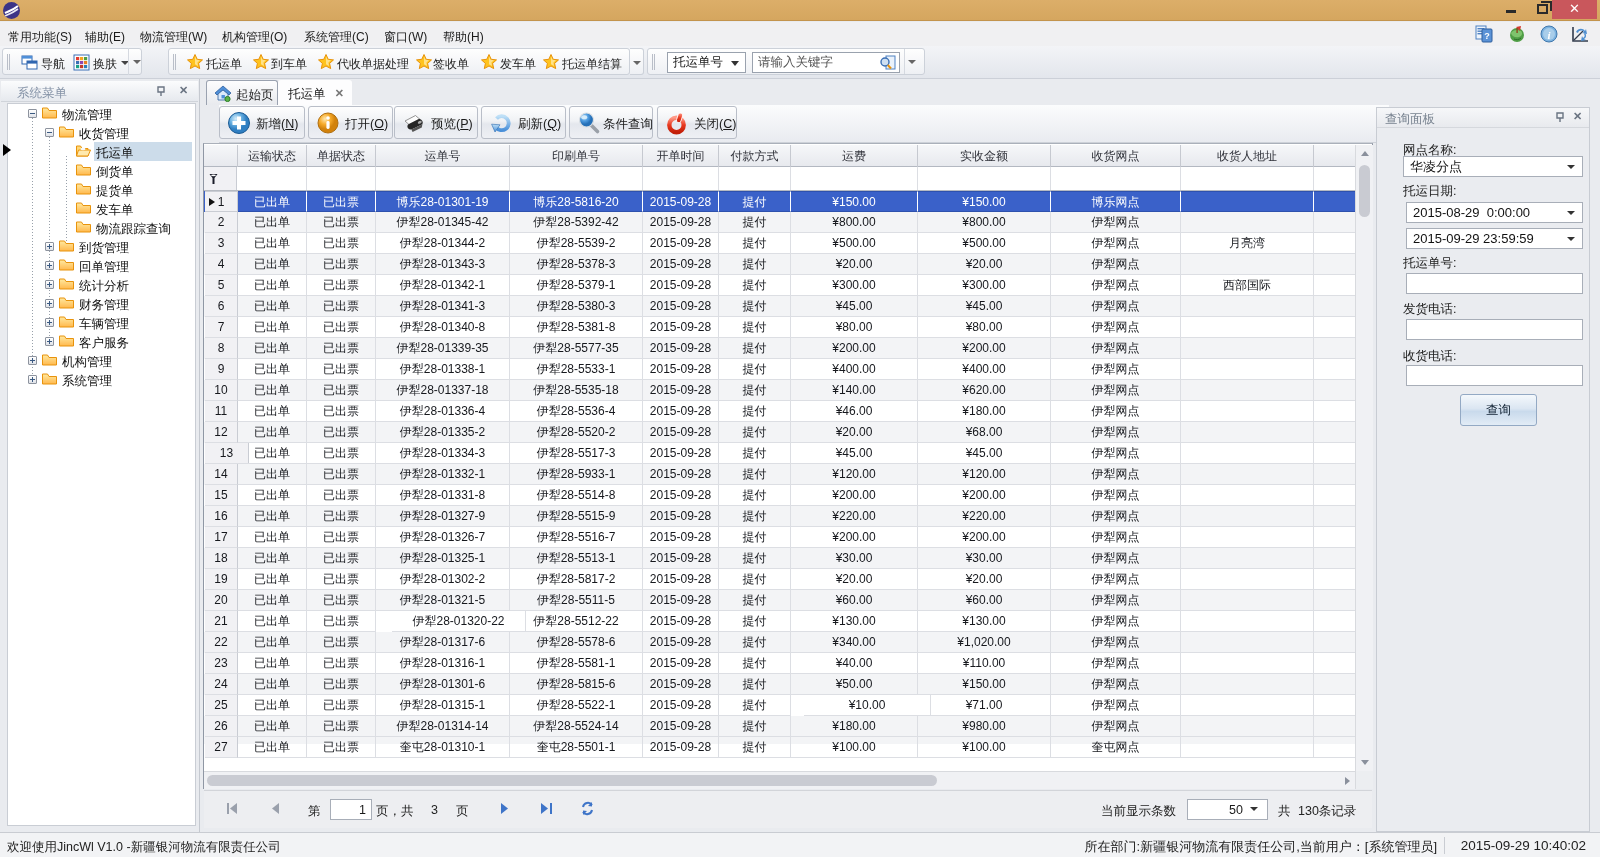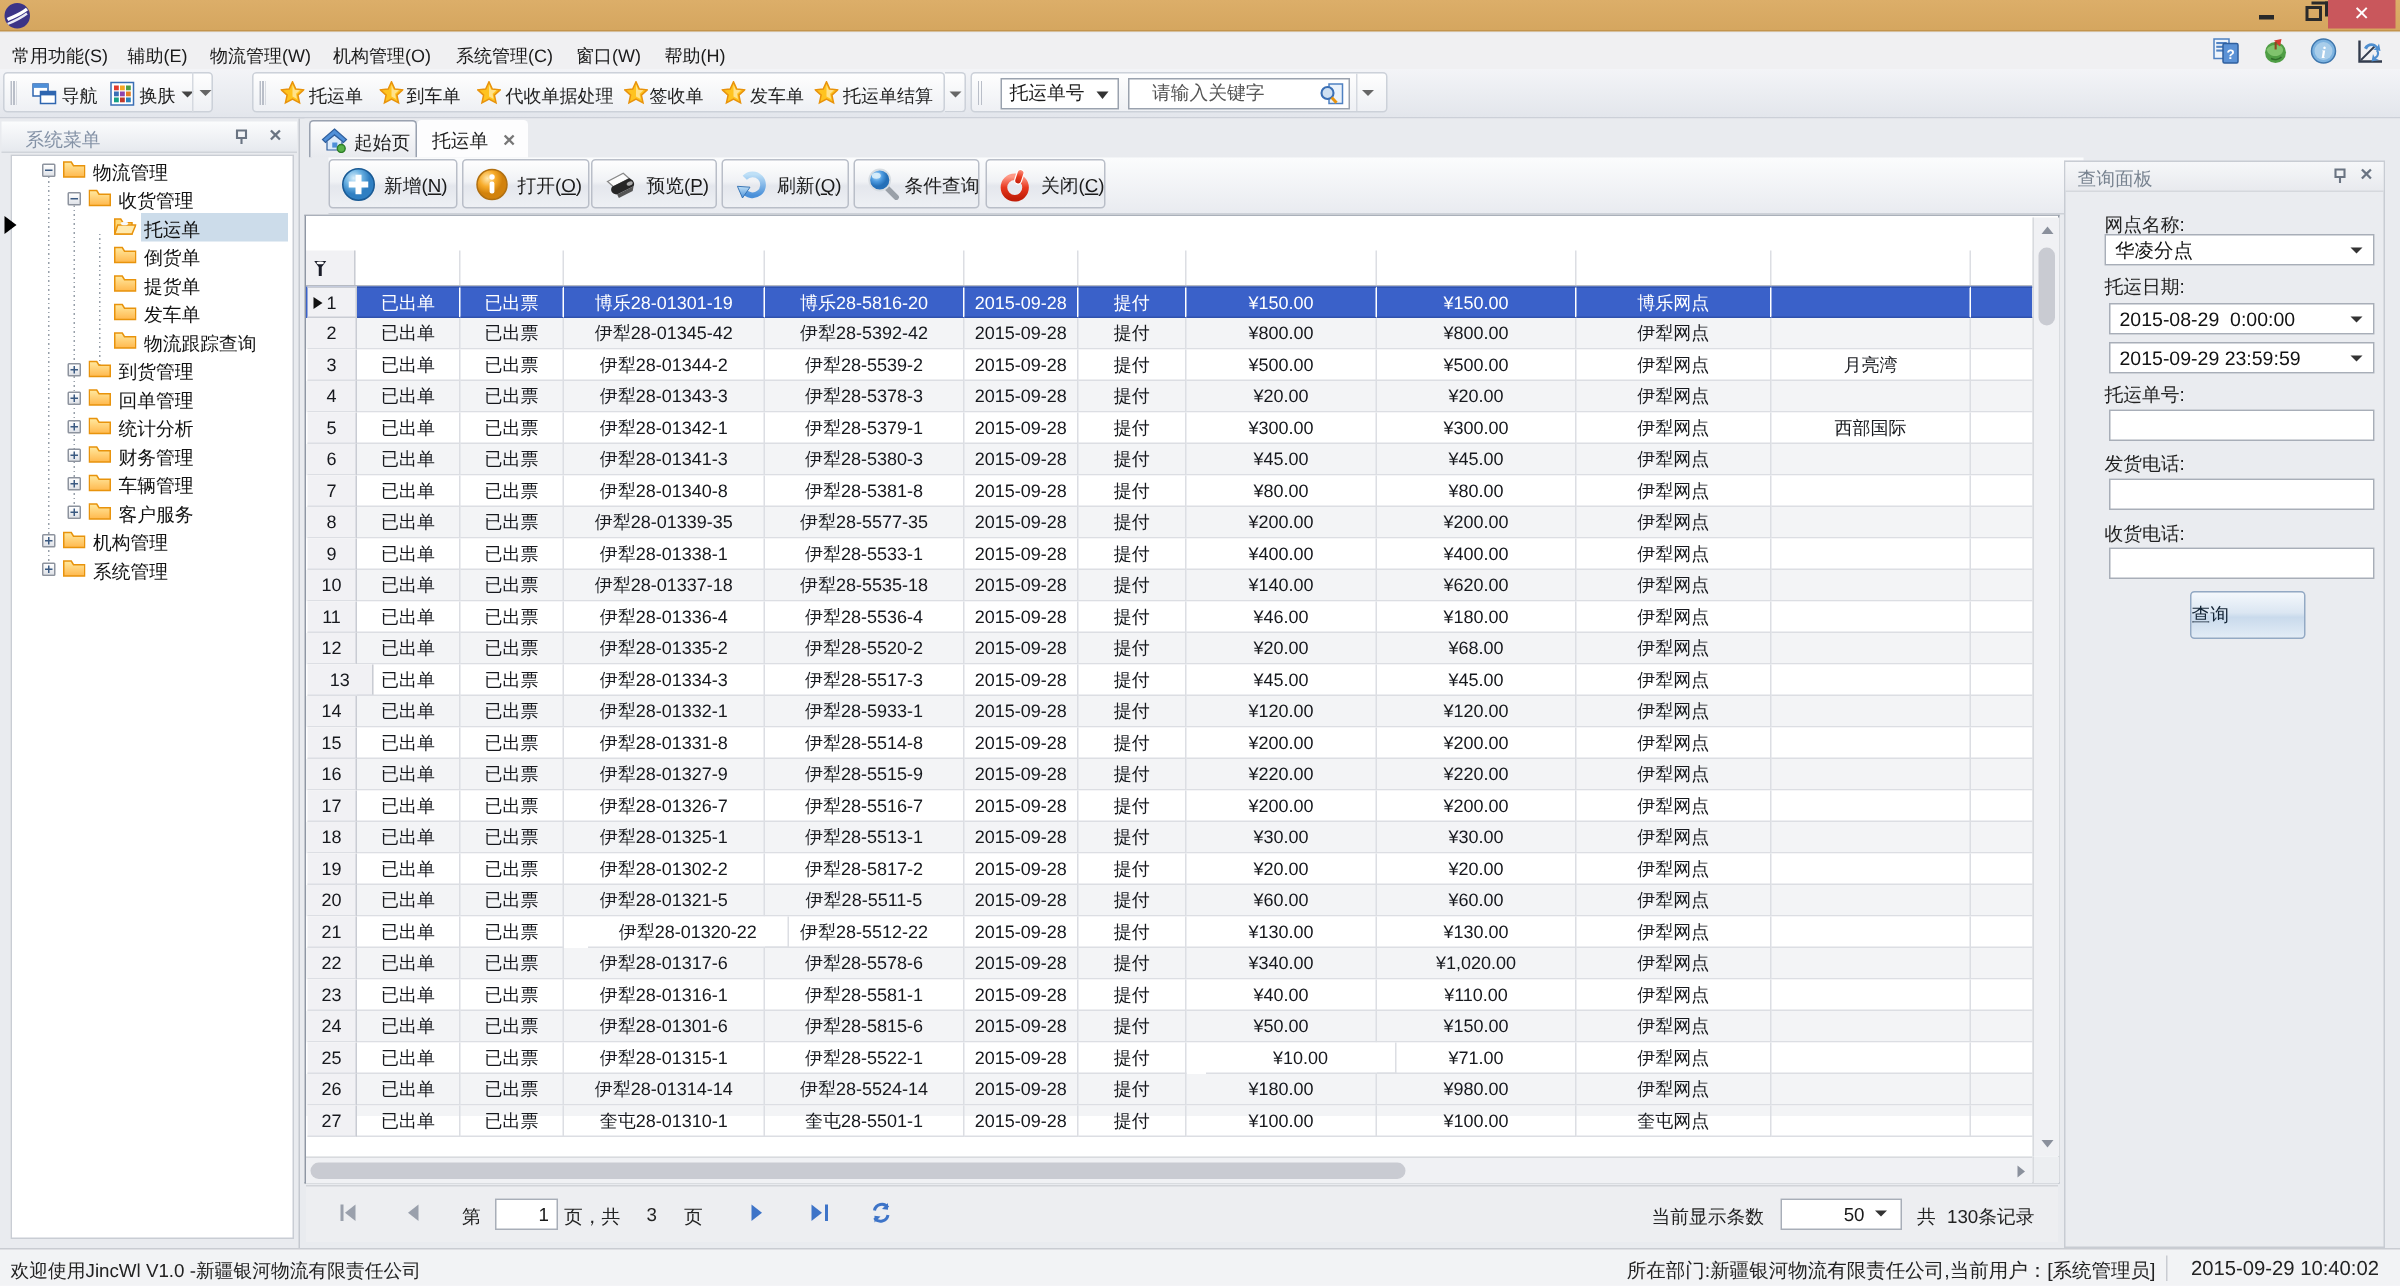--- a/index.html
+++ b/index.html
@@ -74,21 +74,21 @@
 #pager{position:absolute;left:0;top:646px;width:1168px;height:38px;background:#edeef1;border-top:1px solid #d2d4d9}
 #pager .pt{position:absolute;top:12px;font-size:12.5px;color:#222}
 .pgbox{position:absolute;left:126px;top:8px;width:42px;height:21px;background:#fff;border:1px solid #a8aeb8;font-size:12.5px;line-height:20px;text-align:right;padding-right:5px}
 
 #qpanel{position:absolute;left:1376px;top:107px;width:214px;height:725px;background:#eaecf0;border:1px solid #c8ccd3}
 #qp-head{position:absolute;left:0;top:0;width:212px;height:20px;background:linear-gradient(#f6f7f9,#e8eaee);border-bottom:1px solid #d5d8dd}
 #qp-head .t{position:absolute;left:8px;top:3px;color:#77828f;font-size:12.5px}
 .qlabel{position:absolute;left:26px;font-size:12.5px;color:#222}
 .qinput{position:absolute;left:29px;width:177px;height:21px;background:#fff;border:1px solid #a8aeb8;font-size:13px;line-height:19px;padding-left:6px;color:#111}
 .qarr{position:absolute;right:7px;top:8px;width:0;height:0;border-left:4px solid transparent;border-right:4px solid transparent;border-top:4px solid #333}
-#qbtn{position:absolute;left:83px;top:286px;width:77px;height:32px;background:linear-gradient(#f4f8fc,#dbe6f2 45%,#c9daec 55%,#e2ecf6);border:1px solid #93a9c4;border-radius:3px;text-align:left;line-height:30px;font-size:12.5px;color:#123}
+#qbtn{position:absolute;left:83px;top:286px;width:77px;height:32px;background:linear-gradient(#f4f8fc,#dbe6f2 45%,#c9daec 55%,#e2ecf6);border:1px solid #93a9c4;border-radius:3px;text-align:center;line-height:30px;font-size:12.5px;color:#123}
 
 #statusbar{position:absolute;left:0;top:832px;width:1600px;height:25px;background:#f2f3f5;border-top:1px solid #c9ccd2}
 #statusbar .lt{position:absolute;left:7px;top:6px;font-size:12.5px;color:#222}
 #statusbar .rt{position:absolute;right:163px;top:5px;font-size:13px;color:#222}
 #statusbar .tm{position:absolute;right:14px;top:5px;font-size:13.5px;color:#222}
 </style>
 </head>
 <body>
 
 <div id="titlebar">
@@ -204,21 +204,21 @@
   <div style="position:absolute;left:630px;top:2px;width:14px;height:27px;background:linear-gradient(#fefefe,#eef0f4);border:1px solid #ccd1d9;border-left:none;border-radius:0 3px 3px 0">
       <div class="dropArr" style="left:3px;top:12px;border-top-color:#666"></div>
     </div>
   <div class="tgroup" style="left:647px;width:278px">
     <div class="grip" style="left:4px"></div>
     <div class="combo" style="left:19px;top:3px;width:79px;height:21px;line-height:19px">
         <span style="position:absolute;left:5px;font-size:12.5px">托运单号</span>
         <div class="dropArr" style="right:6px;top:8px;border-top-width:5px;border-top-color:#333;position:absolute"></div>
       </div>
     <div class="combo" style="left:104px;top:3px;width:148px;height:21px;line-height:19px">
-        <span style="position:absolute;left:15px;font-size:12.5px;color:#555">请输入关键字</span>
+        <span style="position:absolute;left:5px;font-size:12.5px;color:#555">请输入关键字</span>
       <svg style="position:absolute;right:3px;top:2px" width="17" height="16" viewBox="0 0 17 16">
           <rect x="7" y="1" width="9" height="13" fill="#eaf2fb" stroke="#4f81c2"></rect>
           <circle cx="6" cy="7" r="4" fill="#cfe0f2" stroke="#3a6fb5" stroke-width="1.4"></circle>
           <path d="M8.8 10 L12 13.5" stroke="#e8930c" stroke-width="2"></path>
         </svg>
     </div>
     <div style="position:absolute;left:256px;top:0;width:14px;height:25px;border-left:1px solid #d5d9e0">
         <div class="dropArr" style="left:3px;top:11px;border-top-color:#666;position:absolute"></div>
       </div>
   </div>
@@ -388,20 +388,34 @@
           </linearGradient>
         </defs>
         <circle cx="11.5" cy="14" r="7.2" fill="none" stroke="url(#gb6)" stroke-width="4.4"></circle>
         <rect x="12.2" y="1.8" width="4.6" height="10" rx="2.3" fill="url(#gb6)" stroke="#fff" stroke-width="0.8" transform="rotate(18 14.5 7)"></rect>
       </svg>
     <span class="t">关闭(<u>C</u>)</span>
   </div>
 </div>
 
 <div id="grid">
+  <div id="ghead">
+    <div class="c" style="left:1px;width:33px"></div>
+      <div class="c" style="left:34px;width:69px">运输状态</div>
+      <div class="c" style="left:103px;width:69px">单据状态</div>
+      <div class="c" style="left:172px;width:134px">运单号</div>
+      <div class="c" style="left:306px;width:133px">印刷单号</div>
+      <div class="c" style="left:439px;width:76px">开单时间</div>
+      <div class="c" style="left:515px;width:72px">付款方式</div>
+      <div class="c" style="left:587px;width:127px">运费</div>
+      <div class="c" style="left:714px;width:133px">实收金额</div>
+      <div class="c" style="left:847px;width:130px">收货网点</div>
+      <div class="c" style="left:977px;width:133px">收货人地址</div>
+      <div class="c" style="left:1110px;width:42px"></div>
+  </div>
   <div id="gfilter">
     <div class="rn"></div>
       <svg style="position:absolute;left:5px;top:6px" width="9" height="12" viewBox="0 0 9 12">
         <path d="M0.5 1 L8.5 1 L5.5 5 L5.5 11 L3.5 11 L3.5 5 Z" fill="#1a1c28"></path>
         <ellipse cx="4.5" cy="2.3" rx="2.4" ry="0.9" fill="#fff"></ellipse>
       </svg>
       <div class="c" style="left:34px;width:69px"></div>
       <div class="c" style="left:103px;width:69px"></div>
       <div class="c" style="left:172px;width:134px"></div>
       <div class="c" style="left:306px;width:133px"></div>

